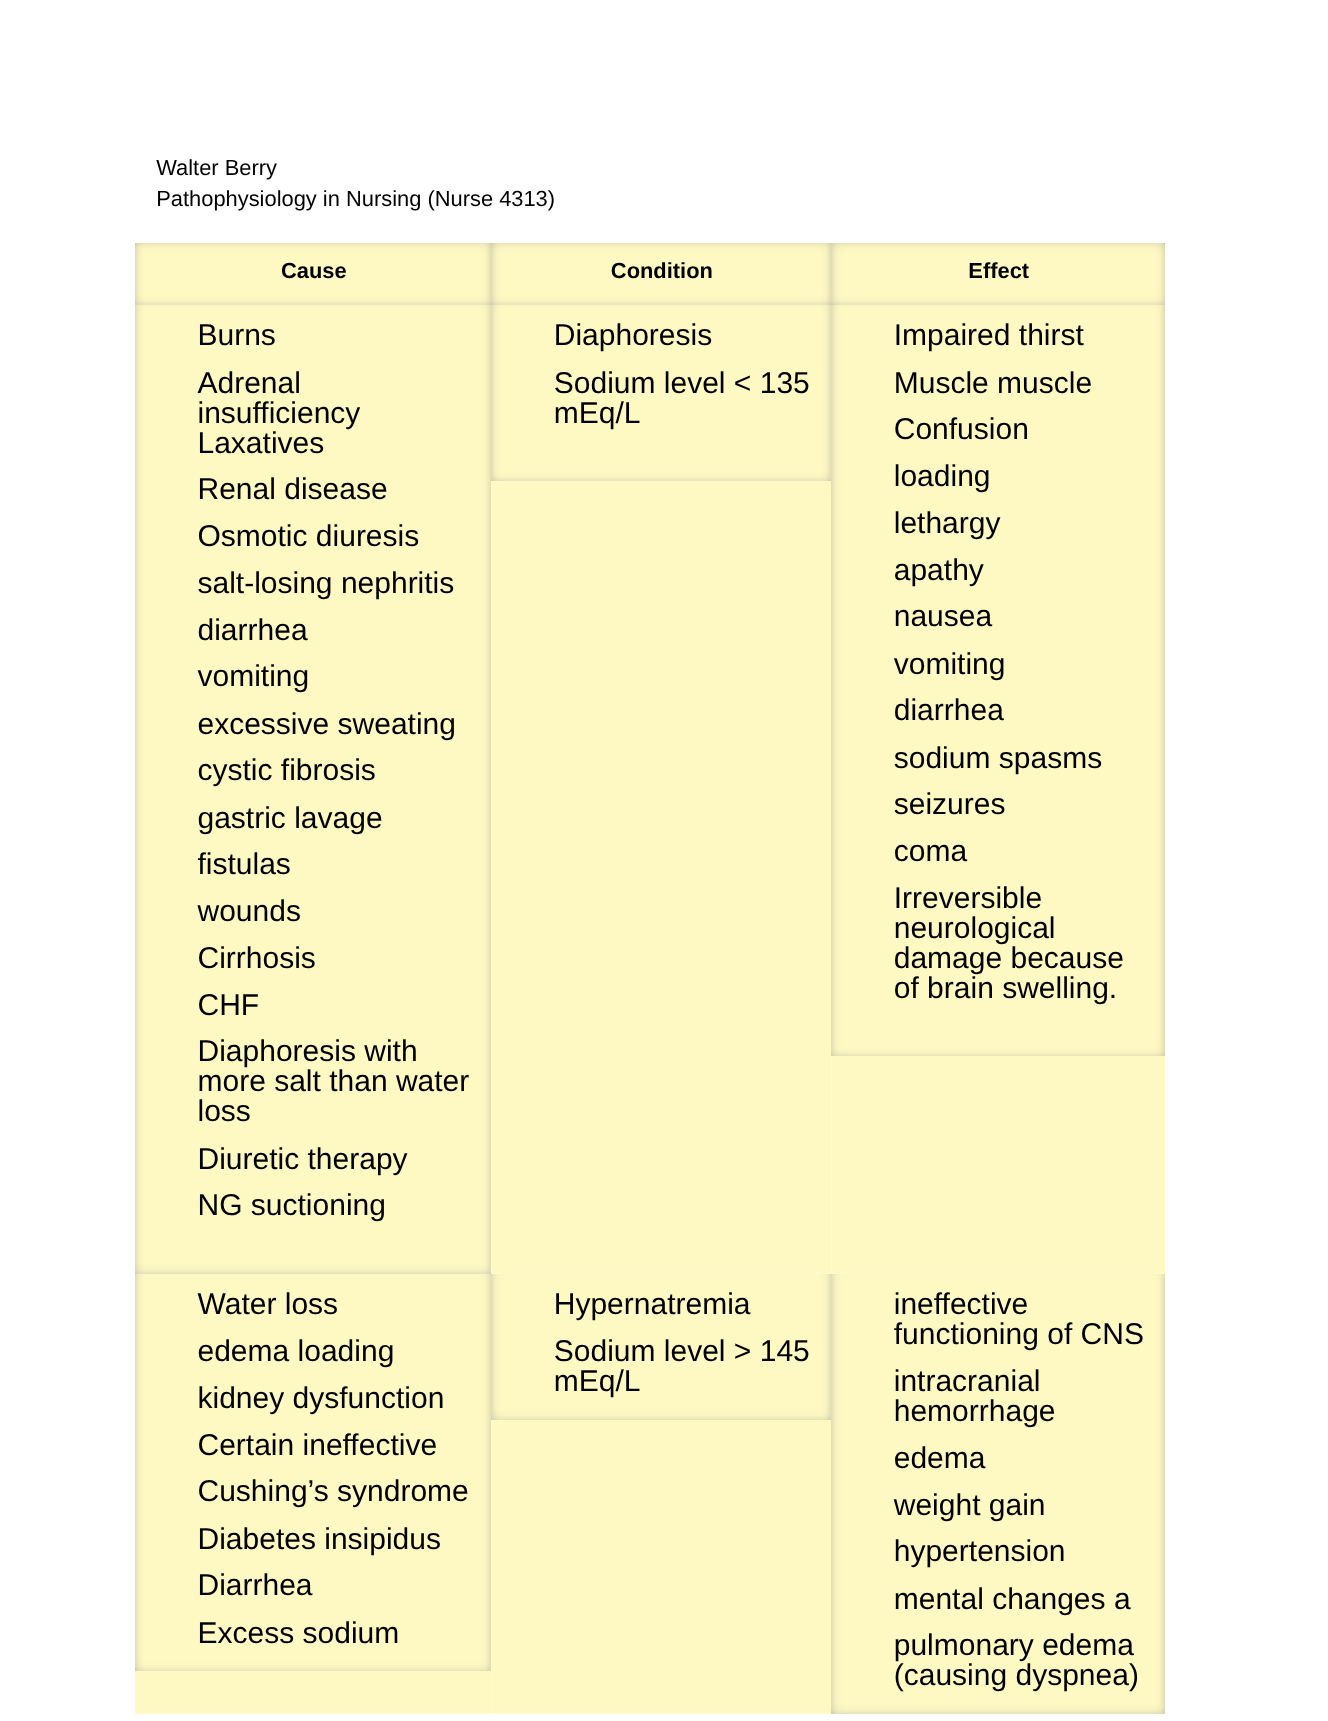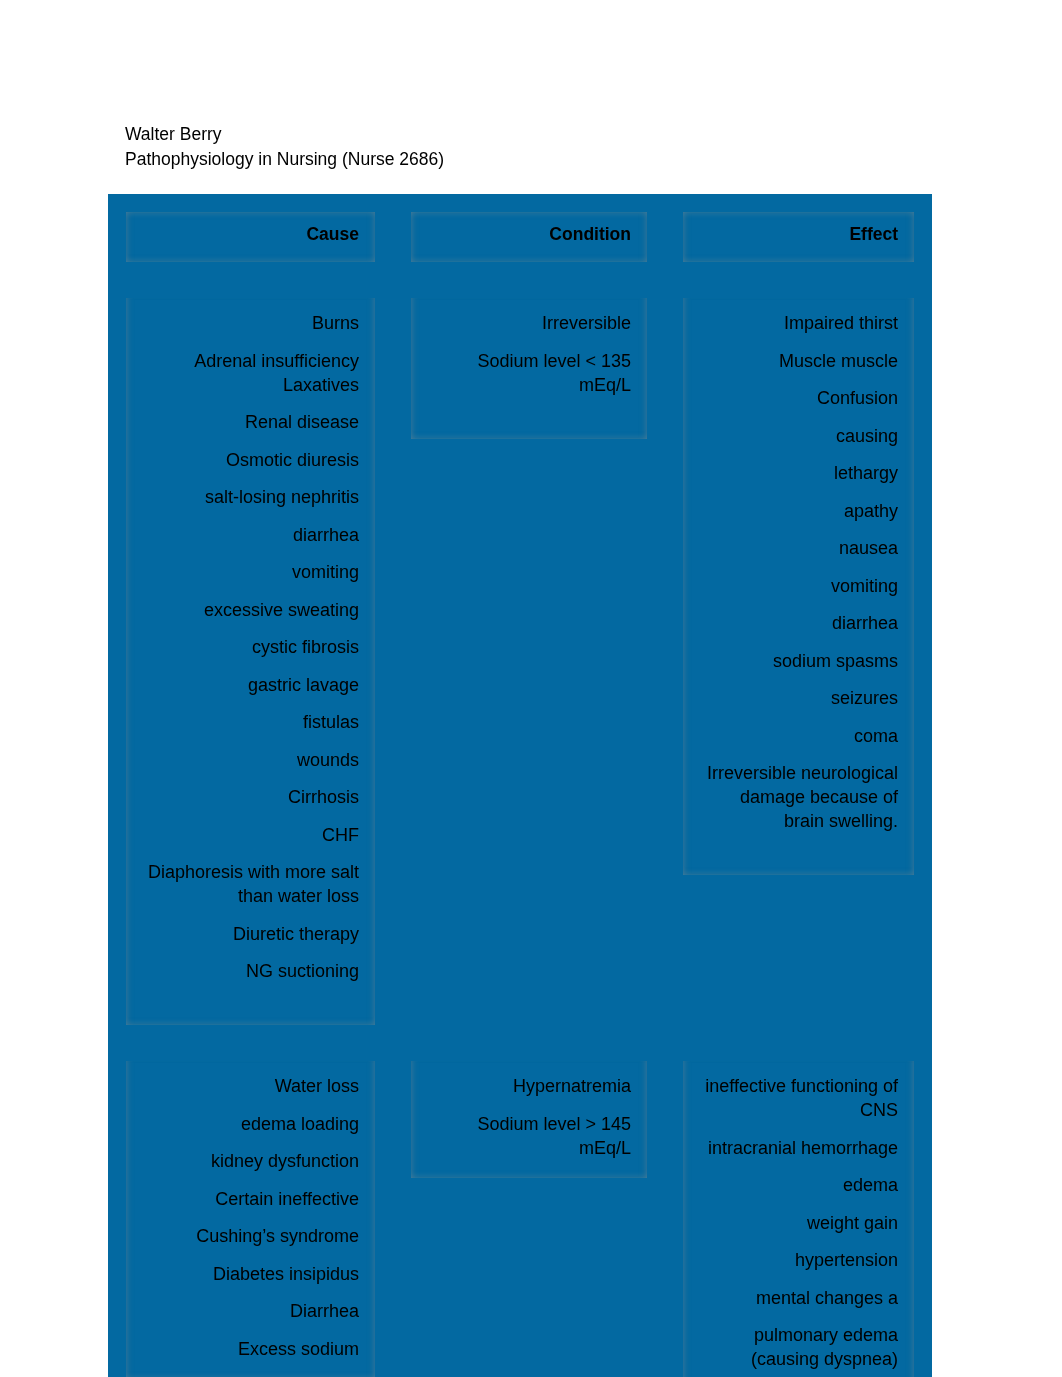--- a/index.html
+++ b/index.html
@@ -42,25 +42,24 @@
     border-collapse: collapse;
     width: 824px;
     table-layout: fixed;
   }
   table.grid col.c1 { width: 285px; }
   table.grid col.c2 { width: 272px; }
   table.grid col.c3 { width: 267px; }
 
   table.grid th, table.grid td {
     vertical-align: top;
-    padding: 18px;
+    padding: 0;
     border: none;
-    background: #0369a1;
+    background: #fef9c3;
     position: relative;
-    text-align: right;
   }
   
   .cell-inner {
     padding: 13px 16px 14px 17px;
     position: relative;
     box-shadow:
       inset 7px 0 7px -7px rgba(140,140,140,0.50),
       inset -7px 0 7px -7px rgba(140,140,140,0.50);
     min-height: 10px;
   }
@@ -84,42 +83,43 @@
       inset 7px 0 7px -7px rgba(140,140,140,0.50),
       inset -7px 0 7px -7px rgba(140,140,140,0.50),
       inset 0 -7px 7px -7px rgba(150,150,150,0.42);
   }
   .hdr-text {
     font-size: 17.5px;
     line-height: 24px;
     color: #000;
   }
   .cell-list {
-    font-size: 18px;
+    font-size: 24px;
     line-height: 24px;
+    margin-left: 33px;
   }
   .cell-list p {
     margin: 0 0 13.5px 0;
     padding: 0;
     color: #000;
   }
   .cell-list p:last-child {
     margin-bottom: 0;
   }
   .row1 .cell-inner { padding-bottom: 42px; }
   .row2 .cell-inner { padding-bottom: 18px; }
 </style>
 </head>
 <body>
 
 <div class="page">
 
   <div class="doc-header">
     <div>Walter Berry</div>
-    <div>Pathophysiology in Nursing (Nurse 2686)</div>
+    <div>Pathophysiology in Nursing (Nurse 4313)</div>
   </div>
 
   <div class="table-wrap">
     <table class="grid">
       <colgroup>
         <col class="c1">
           <col class="c2">
           <col class="c3">
       </colgroup>
       <thead>
@@ -162,32 +162,32 @@
                   <p>CHF</p>
                   <p>Diaphoresis with more salt than water loss</p>
                   <p>Diuretic therapy</p>
                   <p>NG suctioning</p>
                 </div>
             </div>
           </td>
           <td>
             <div class="cell-inner">
               <div class="cell-list">
-                  <p>Irreversible</p>
+                  <p>Diaphoresis</p>
                   <p>Sodium level &lt; 135 mEq/L</p>
                 </div>
             </div>
           </td>
           <td>
             <div class="cell-inner">
               <div class="cell-list">
                   <p>Impaired thirst</p>
                   <p>Muscle muscle</p>
                   <p>Confusion</p>
-                  <p>causing</p>
+                  <p>loading</p>
                   <p>lethargy</p>
                   <p>apathy</p>
                   <p>nausea</p>
                   <p>vomiting</p>
                   <p>diarrhea</p>
                   <p>sodium spasms</p>
                   <p>seizures</p>
                   <p>coma</p>
                   <p>Irreversible neurological damage because of brain swelling.</p>
                 </div>

